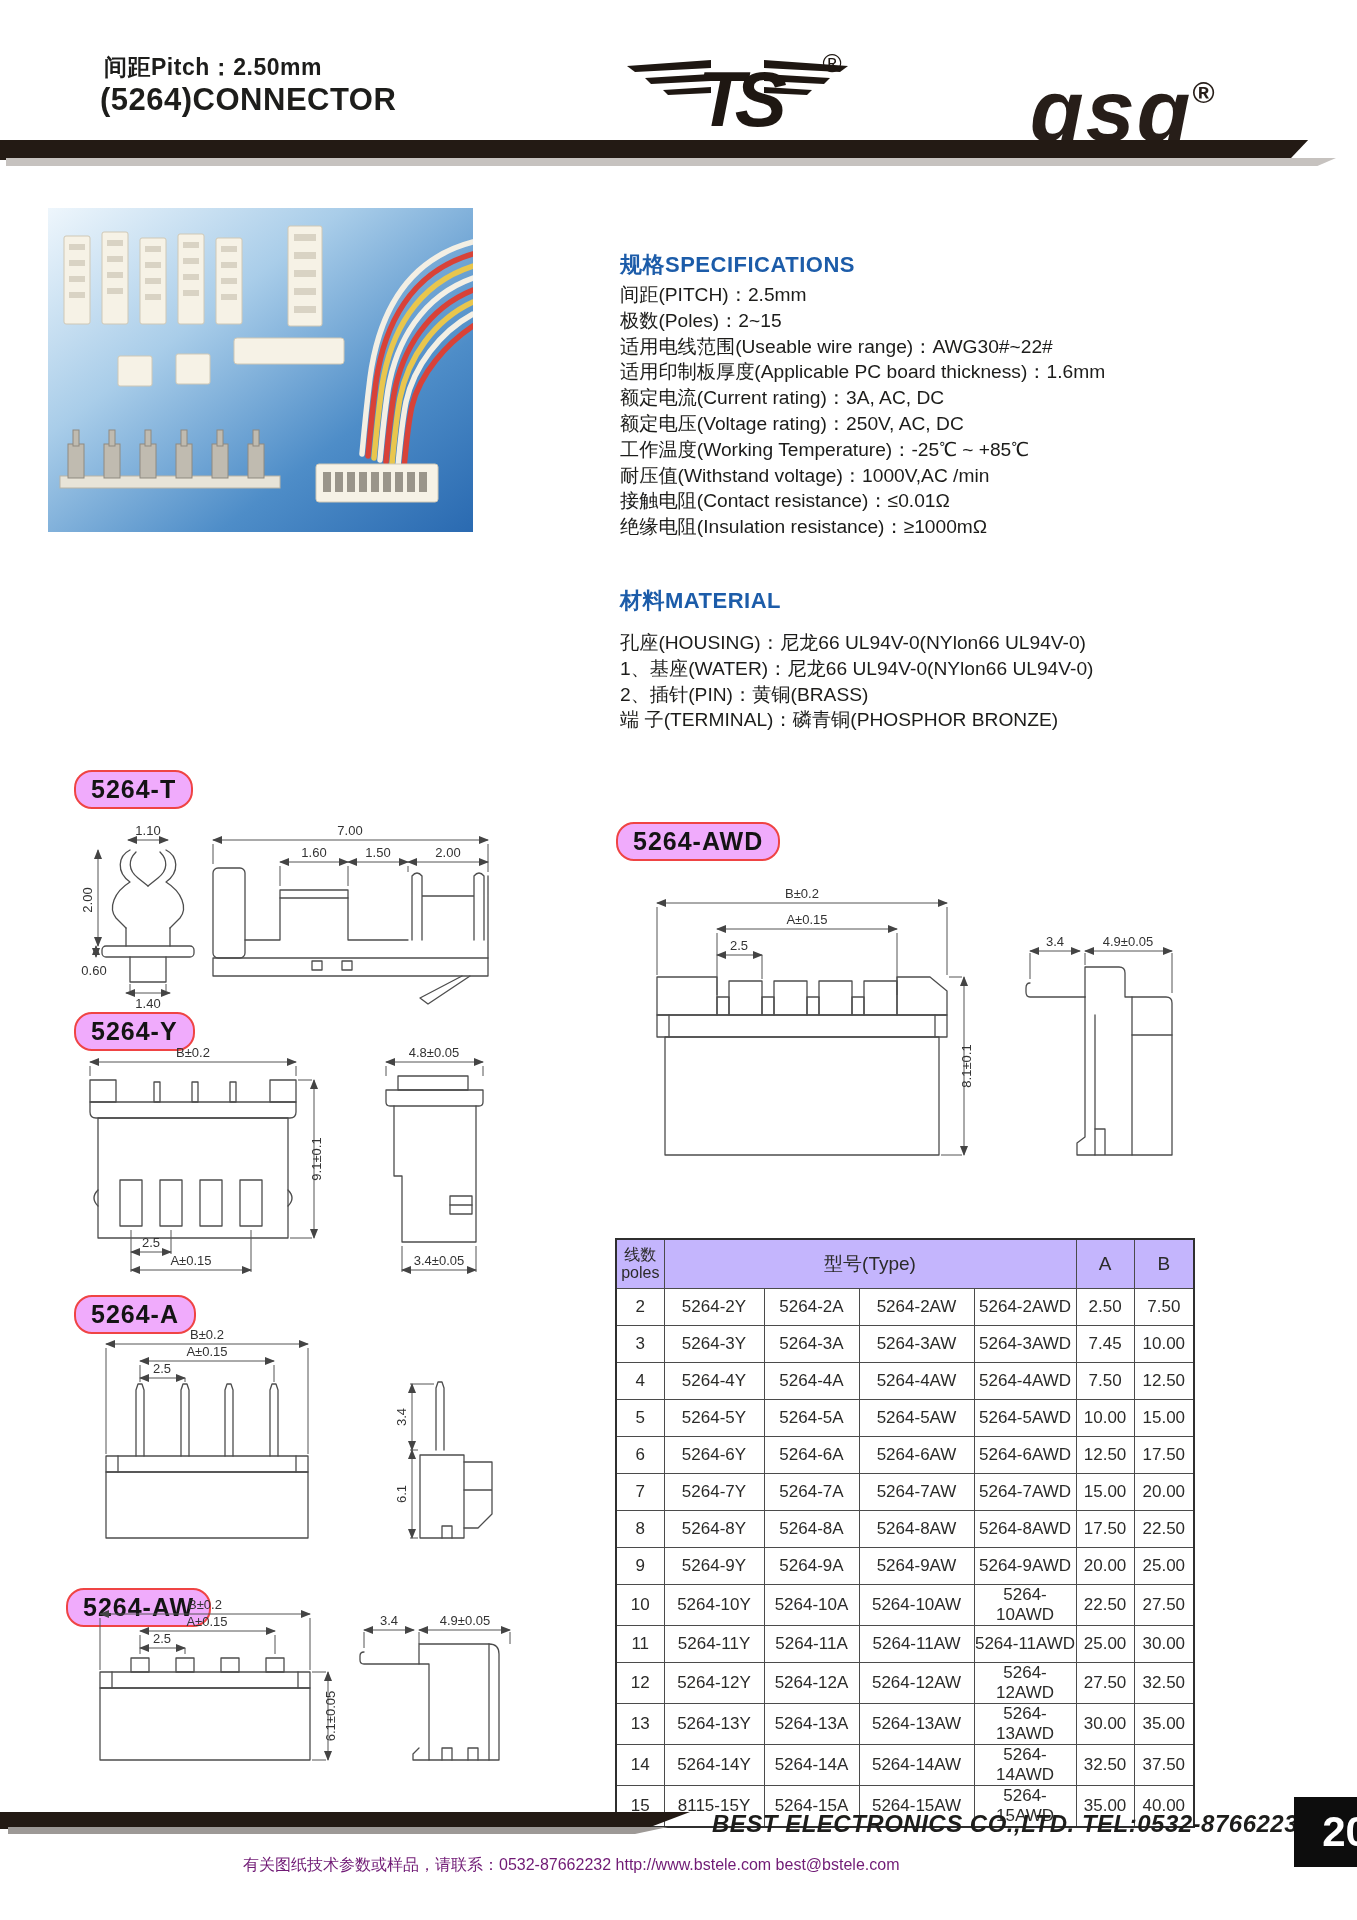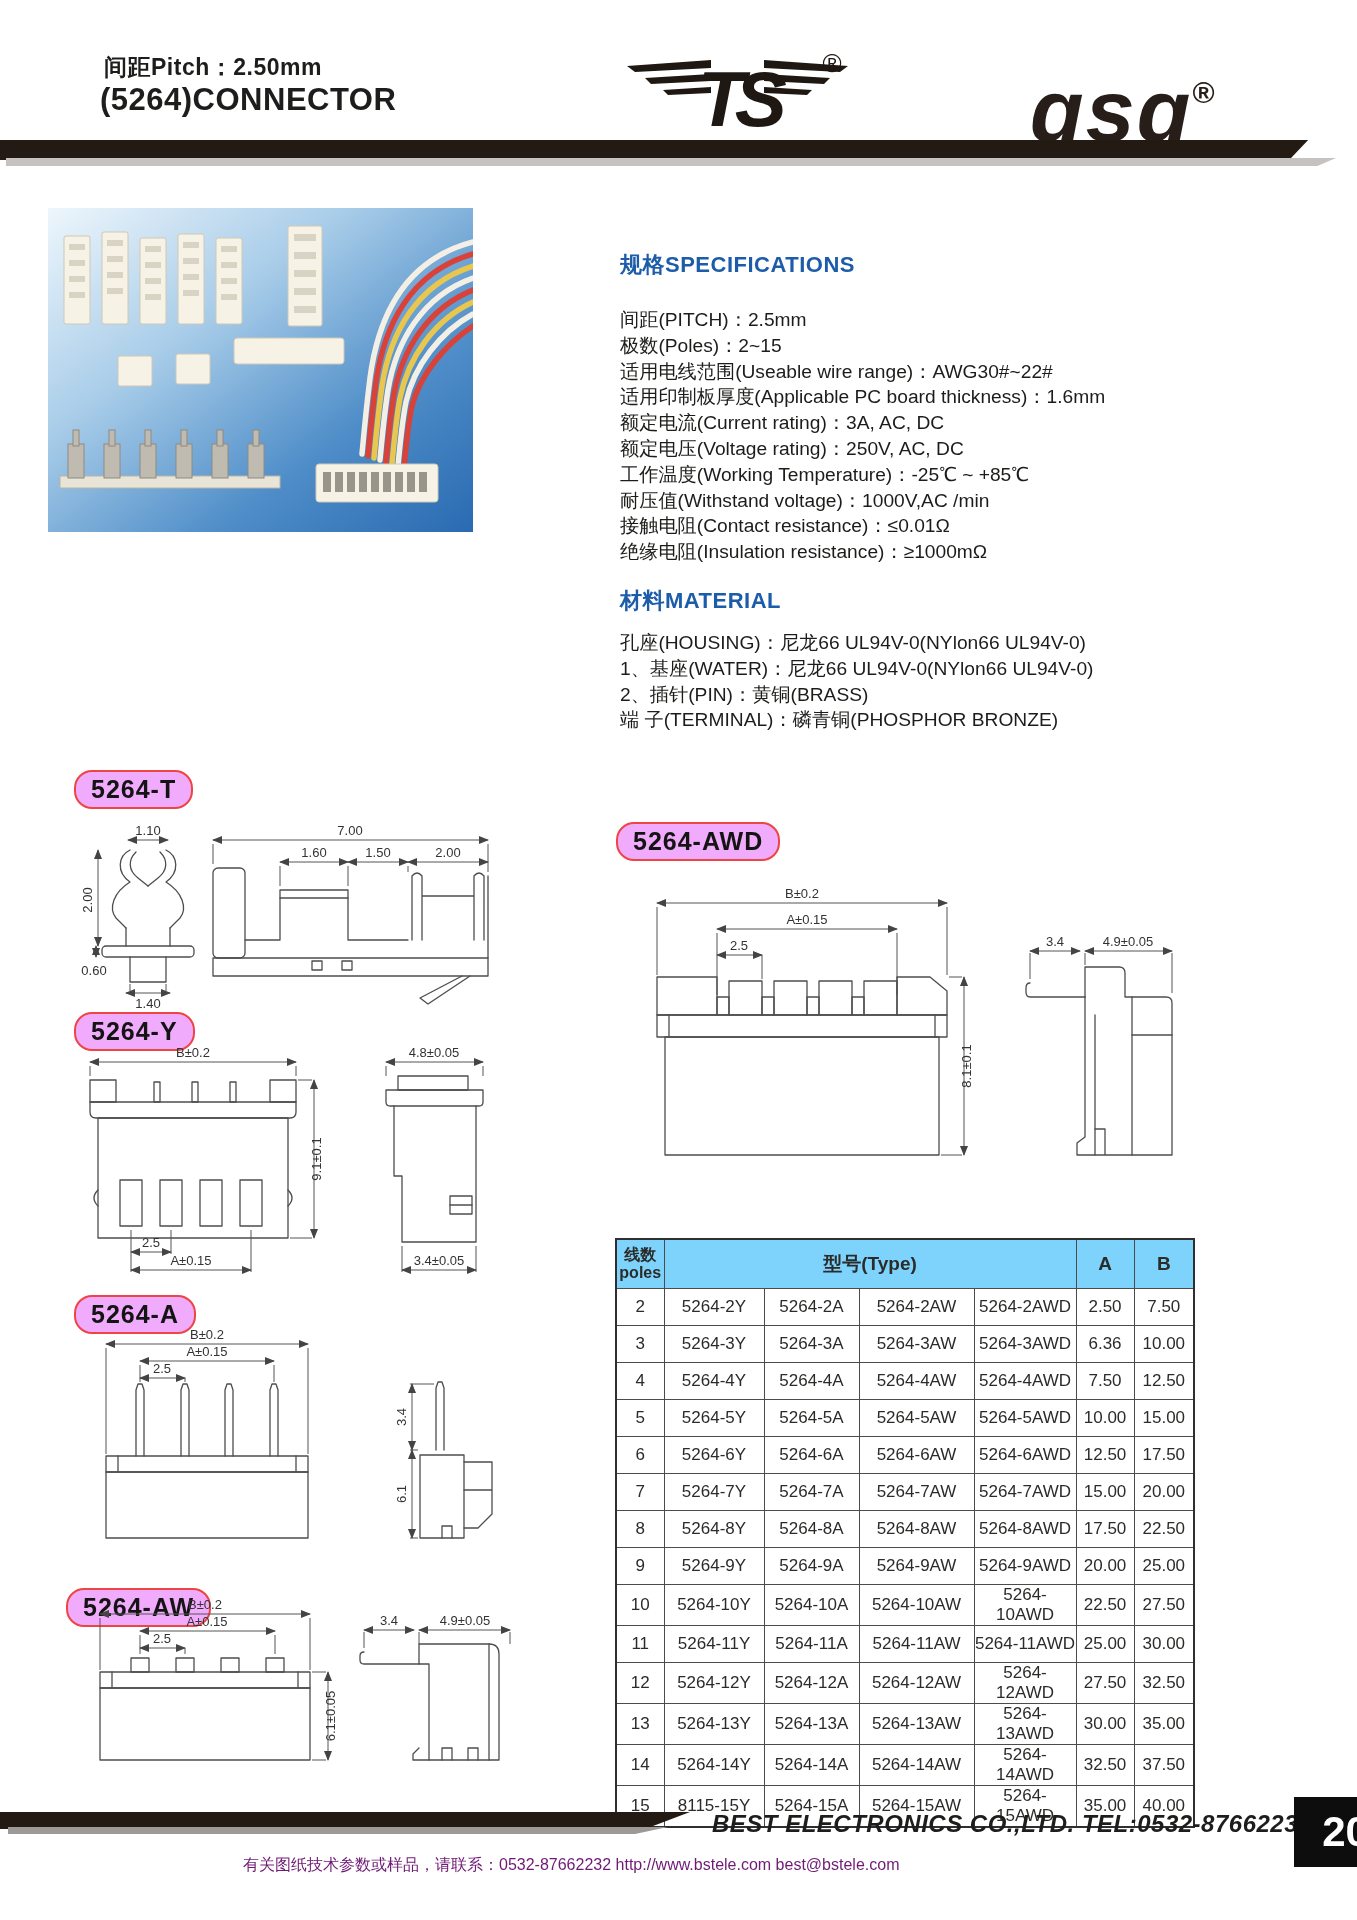--- a/index.html
+++ b/index.html
@@ -22,21 +22,21 @@
   .badge{position:absolute;background:#f0abfc;border:2px solid #ef4444;border-radius:18px;
          font-weight:bold;font-size:25px;color:#141414;padding:3px 15px;letter-spacing:1px;}
   
   .outline{fill:none;stroke:#4d4d4d;stroke-width:1.3;stroke-linejoin:round;stroke-linecap:round;}
   .dimline{stroke:#555;stroke-width:1;fill:none;}
   svg text.dim{font-size:13px;fill:#333;text-anchor:middle;font-family:"Liberation Sans",sans-serif;}
   
   .type-table{position:absolute;left:615px;top:1238px;border-collapse:collapse;table-layout:fixed;
               width:578px;font-size:17px;color:#2b2b29;}
   .type-table th,.type-table td{border:1px solid #4b4b4b;text-align:center;vertical-align:middle;padding:0;}
-  .type-table thead th{background:#7dd3fc;height:48px;font-weight:bold;font-size:19px;}
+  .type-table thead th{background:#c4b5fd;height:48px;font-weight:normal;font-size:19px;}
   .type-table thead th.th-poles{font-size:16px;line-height:1.1;}
   .type-table tbody tr{height:37px;}
   .type-table{border:2px solid #2f2f2f;}
   
   .footer-bar{left:0;top:1812px;width:690px;height:17px;background:#231a14;
               clip-path:polygon(0 0,100% 0,93.5% 100%,0 100%);}
   .footer-bar-shadow{left:8px;top:1827px;width:660px;height:7px;background:#9d9996;
               clip-path:polygon(0 0,100% 0,95% 100%,0 100%);}
   .company-line{left:712px;top:1810px;font-size:24px;font-style:italic;font-weight:600;
                 letter-spacing:.5px;color:#1d1d1b;white-space:nowrap;}
@@ -159,21 +159,21 @@
           <rect x="97" y="222" width="6" height="16"></rect>
         <rect x="133" y="222" width="6" height="16"></rect>
           <rect x="169" y="222" width="6" height="16"></rect>
           <rect x="205" y="222" width="6" height="16"></rect>
       </g>
     </g>
   </svg>
 
   <div class="abs" style="left:620px;top:250px;">
     <div class="sec-heading">规格SPECIFICATIONS</div>
-    <div class="spec-lines" style="margin-top:27px;">
+    <div class="spec-lines" style="margin-top:2px;">
       <div>间距(PITCH)：2.5mm</div>
       <div>极数(Poles)：2~15</div>
       <div>适用电线范围(Useable wire range)：AWG30#~22#</div>
       <div>适用印制板厚度(Applicable PC board thickness)：1.6mm</div>
       <div>额定电流(Current rating)：3A, AC, DC</div>
       <div>额定电压(Voltage rating)：250V, AC, DC</div>
       <div>工作温度(Working Temperature)：-25℃ ~ +85℃</div>
       <div>耐压值(Withstand voltage)：1000V,AC /min</div>
       <div>接触电阻(Contact resistance)：≤0.01Ω</div>
       <div>绝缘电阻(Insulation resistance)：≥1000mΩ</div>
@@ -452,21 +452,21 @@
           <td>5264-2AWD</td>
           <td>2.50</td>
           <td>7.50</td>
         </tr>
         <tr>
           <td>3</td>
           <td>5264-3Y</td>
           <td>5264-3A</td>
           <td>5264-3AW</td>
           <td>5264-3AWD</td>
-          <td>6.36</td>
+          <td>7.45</td>
           <td>10.00</td>
         </tr>
         <tr>
           <td>4</td>
           <td>5264-4Y</td>
           <td>5264-4A</td>
           <td>5264-4AW</td>
           <td>5264-4AWD</td>
           <td>7.50</td>
           <td>12.50</td>

